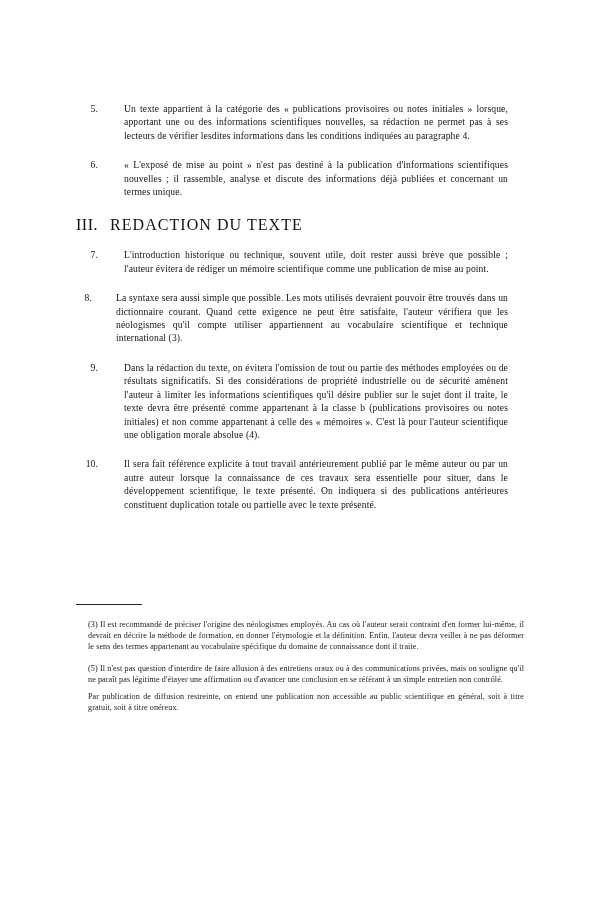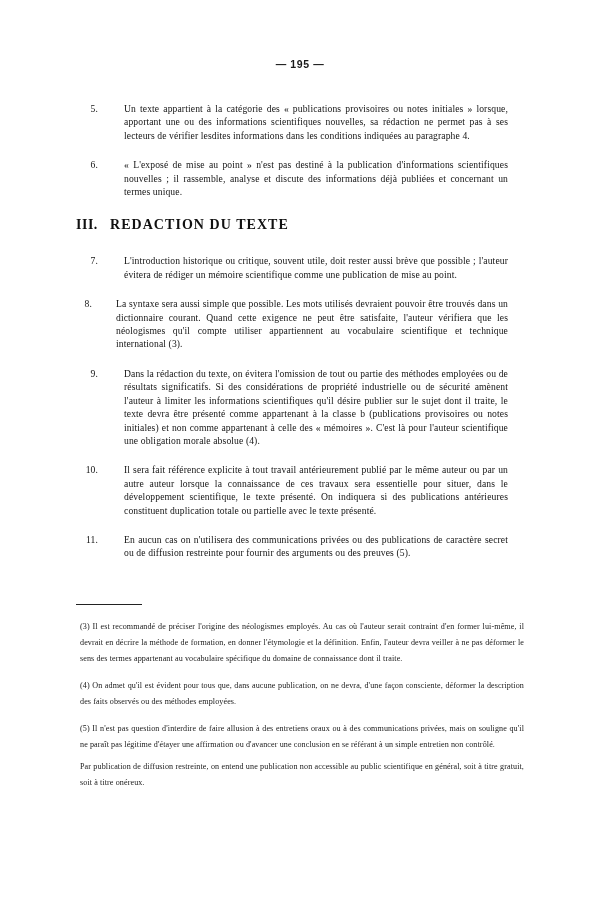--- a/index.html
+++ b/index.html
@@ -74,25 +74,25 @@
     width: 16px;
   }
   .clause p {
     margin: 16px;
   }
 
   
   .section-heading {
     position: relative;
     margin-top: 20px;
-    margin-bottom: 22px;
+    margin-bottom: 16px;
     padding-left: 0;
-    font-size: 14px;
+    font-size: 16px;
     line-height: 14px;
-    font-weight: bold;
+    font-weight: normal;
     letter-spacing: 1.05px;
     color: #111111;
   }
   .section-heading .sec-num {
     display: inline-block;
     width: 34px;
     letter-spacing: 0.5px;
   }
 
   
@@ -107,94 +107,86 @@
     width: 448px;
   }
   .fn-rule {
     width: 66px;
     height: 0;
     border-top: 1.3px solid #222222;
     margin: 0 0 14px 0;
   }
   .footnote {
     font-size: 8.1px;
-    line-height: 16px;
+    line-height: 11px;
     text-align: justify;
     text-justify: inter-word;
     letter-spacing: 0.1px;
-    margin: 0 0 11px 4px;
+    margin: 0 0 11px 12px;
     color: #181818;
   }
   .footnote .fn-num {
     font-size: 8.1px;
   }
   .footnote p { margin: 0; }
   .footnote p + p { margin-top: 6px; font-family: Liberation Serif, serif; }
 </style>
 </head>
 <body>
 
 <div class="page">
 
-  <div class="folio">— 195 —</div>
 
   <div class="column">
 
     <div class="clause">
       <span class="num">5.</span>
       <p>Un texte appartient à la catégorie des « publications provisoires ou notes initiales » lorsque, apportant une ou des informations scientifiques nouvelles, sa rédaction ne permet pas à ses lecteurs de vérifier lesdites informations dans les conditions indiquées au paragraphe 4.</p>
     </div>
 
     <div class="clause gap-before-heading">
       <span class="num">6.</span>
       <p>« L'exposé de mise au point » n'est pas destiné à la publication d'informations scientifiques nouvelles ; il rassemble, analyse et discute des informations déjà publiées et concernant un termes unique.</p>
     </div>
 
     <div class="section-heading">
       <span class="sec-num">III.</span><span>REDACTION DU TEXTE</span>
     </div>
 
     <div class="clause after-heading">
       <span class="num">7.</span>
-      <p>L'introduction historique ou critique, souvent utile, doit rester aussi brève que possible ; l'auteur évitera de rédiger un mémoire scientifique comme une publication de mise au point.</p>
+      <p>L'introduction historique ou technique, souvent utile, doit rester aussi brève que possible ; l'auteur évitera de rédiger un mémoire scientifique comme une publication de mise au point.</p>
     </div>
 
     <div class="clause tight">
       <span class="num">8.</span>
       <p>La syntaxe sera aussi simple que possible. Les mots utilisés devraient pouvoir être trouvés dans un dictionnaire courant. Quand cette exigence ne peut être satisfaite, l'auteur vérifiera que les néologismes qu'il compte utiliser appartiennent au vocabulaire scientifique et technique international (3).</p>
     </div>
 
     <div class="clause">
       <span class="num">9.</span>
       <p>Dans la rédaction du texte, on évitera l'omission de tout ou partie des méthodes employées ou de résultats significatifs. Si des considérations de propriété industrielle ou de sécurité amènent l'auteur à limiter les informations scientifiques qu'il désire publier sur le sujet dont il traite, le texte devra être présenté comme appartenant à la classe b (publications provisoires ou notes initiales) et non comme appartenant à celle des « mémoires ». C'est là pour l'auteur scientifique une obligation morale absolue (4).</p>
     </div>
 
     <div class="clause">
       <span class="num">10.</span>
       <p>Il sera fait référence explicite à tout travail antérieurement publié par le même auteur ou par un autre auteur lorsque la connaissance de ces travaux sera essentielle pour situer, dans le développement scientifique, le texte présenté. On indiquera si des publications antérieures constituent duplication totale ou partielle avec le texte présenté.</p>
     </div>
 
-    <div class="clause">
-      <span class="num">11.</span>
-      <p>En aucun cas on n'utilisera des communications privées ou des publications de caractère secret ou de diffusion restreinte pour fournir des arguments ou des preuves (5).</p>
-    </div>
 
   </div>
 
   <div class="footnotes">
 
     <div class="fn-rule"></div>
 
     <div class="footnote">
       <p><span class="fn-num">(3)</span> <span>Il est recommandé de préciser l'origine des néologismes employés. Au cas où l'auteur serait contraint d'en former lui-même, il devrait en décrire la méthode de formation, en donner l'étymologie et la définition. Enfin, l'auteur devra veiller à ne pas déformer le sens des termes appartenant au vocabulaire spécifique du domaine de connaissance dont il traite.</span></p>
     </div>
 
-    <div class="footnote">
-      <p><span class="fn-num">(4)</span> <span>On admet qu'il est évident pour tous que, dans aucune publication, on ne devra, d'une façon consciente, déformer la description des faits observés ou des méthodes employées.</span></p>
-    </div>
 
     <div class="footnote">
       <p><span class="fn-num">(5)</span> <span>Il n'est pas question d'interdire de faire allusion à des entretiens oraux ou à des communications privées, mais on souligne qu'il ne paraît pas légitime d'étayer une affirmation ou d'avancer une conclusion en se référant à un simple entretien non contrôlé.</span></p>
       <p>Par publication de diffusion restreinte, on entend une publication non accessible au public scientifique en général, soit à titre gratuit, soit à titre onéreux.</p>
     </div>
 
   </div>
 
 </div>
 

